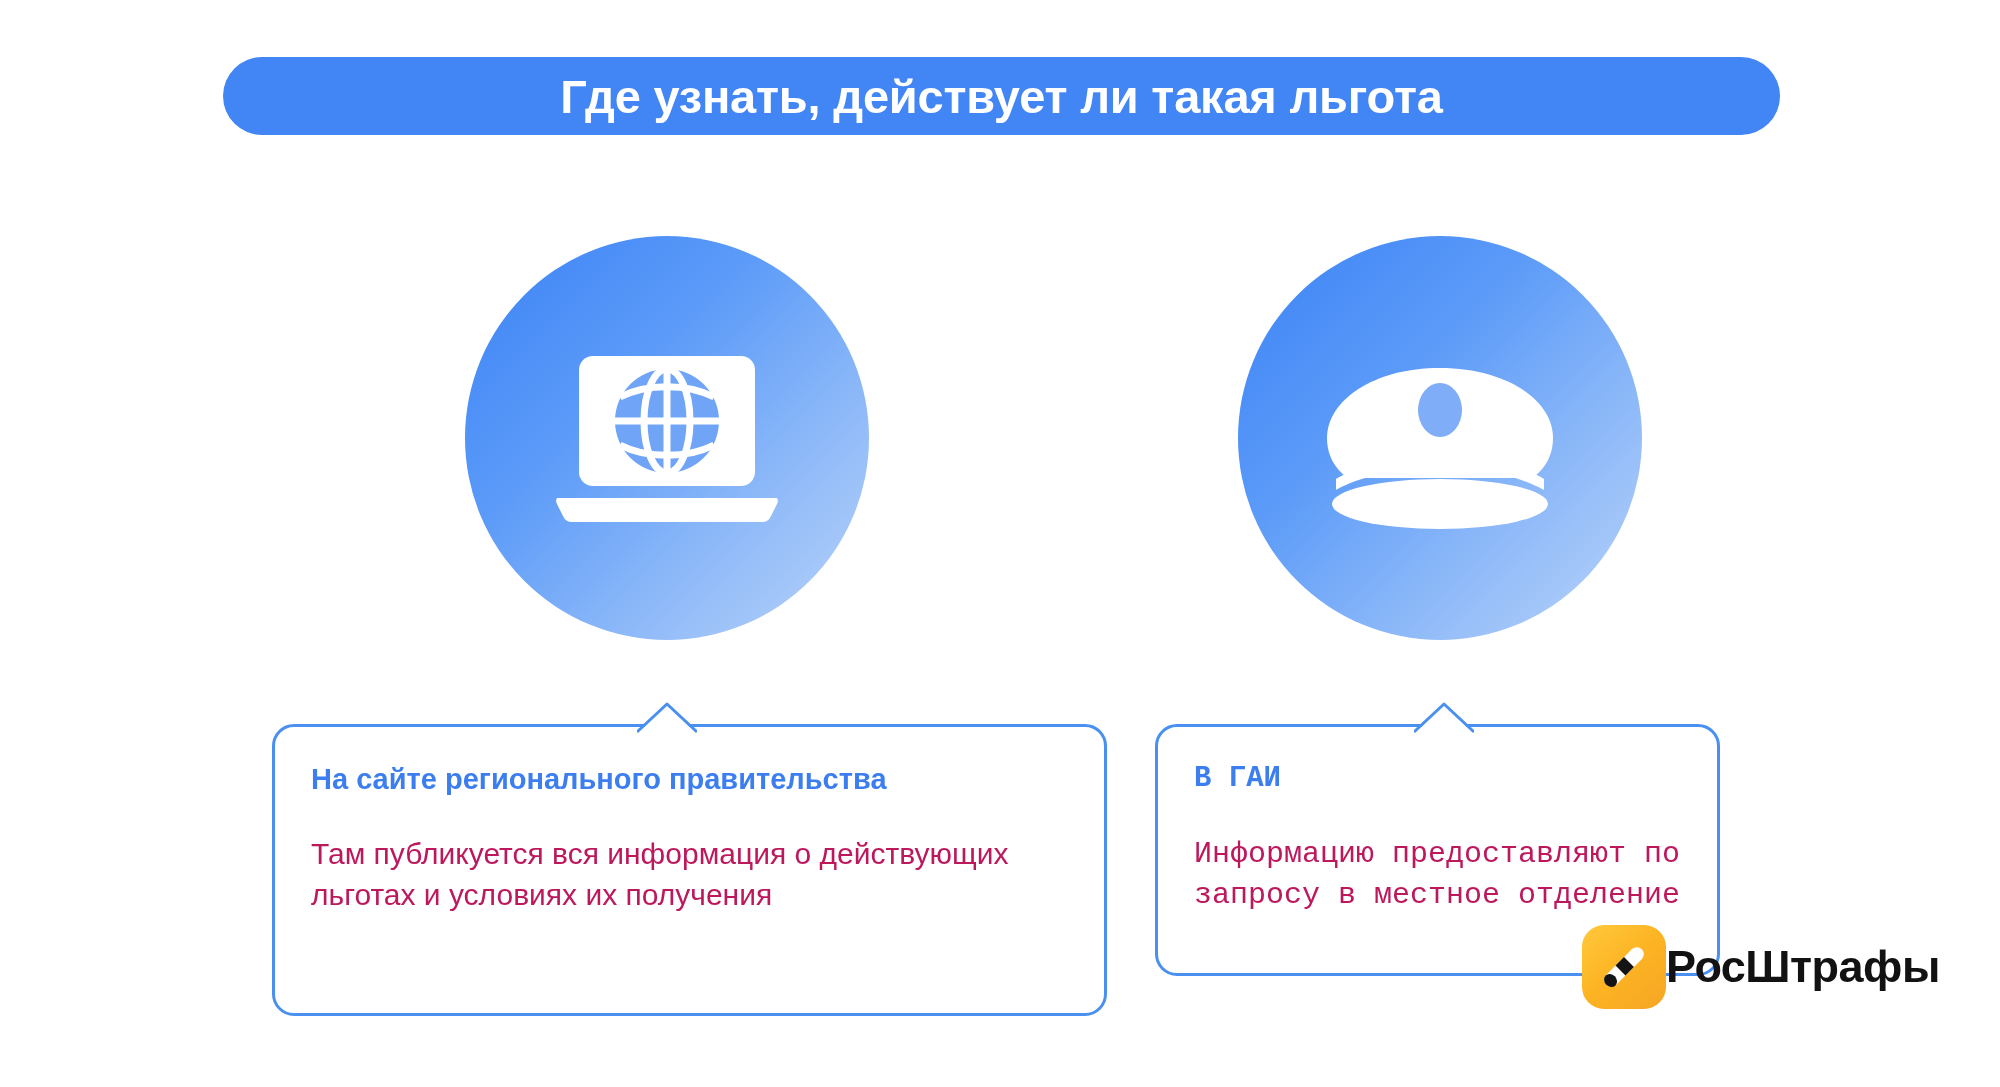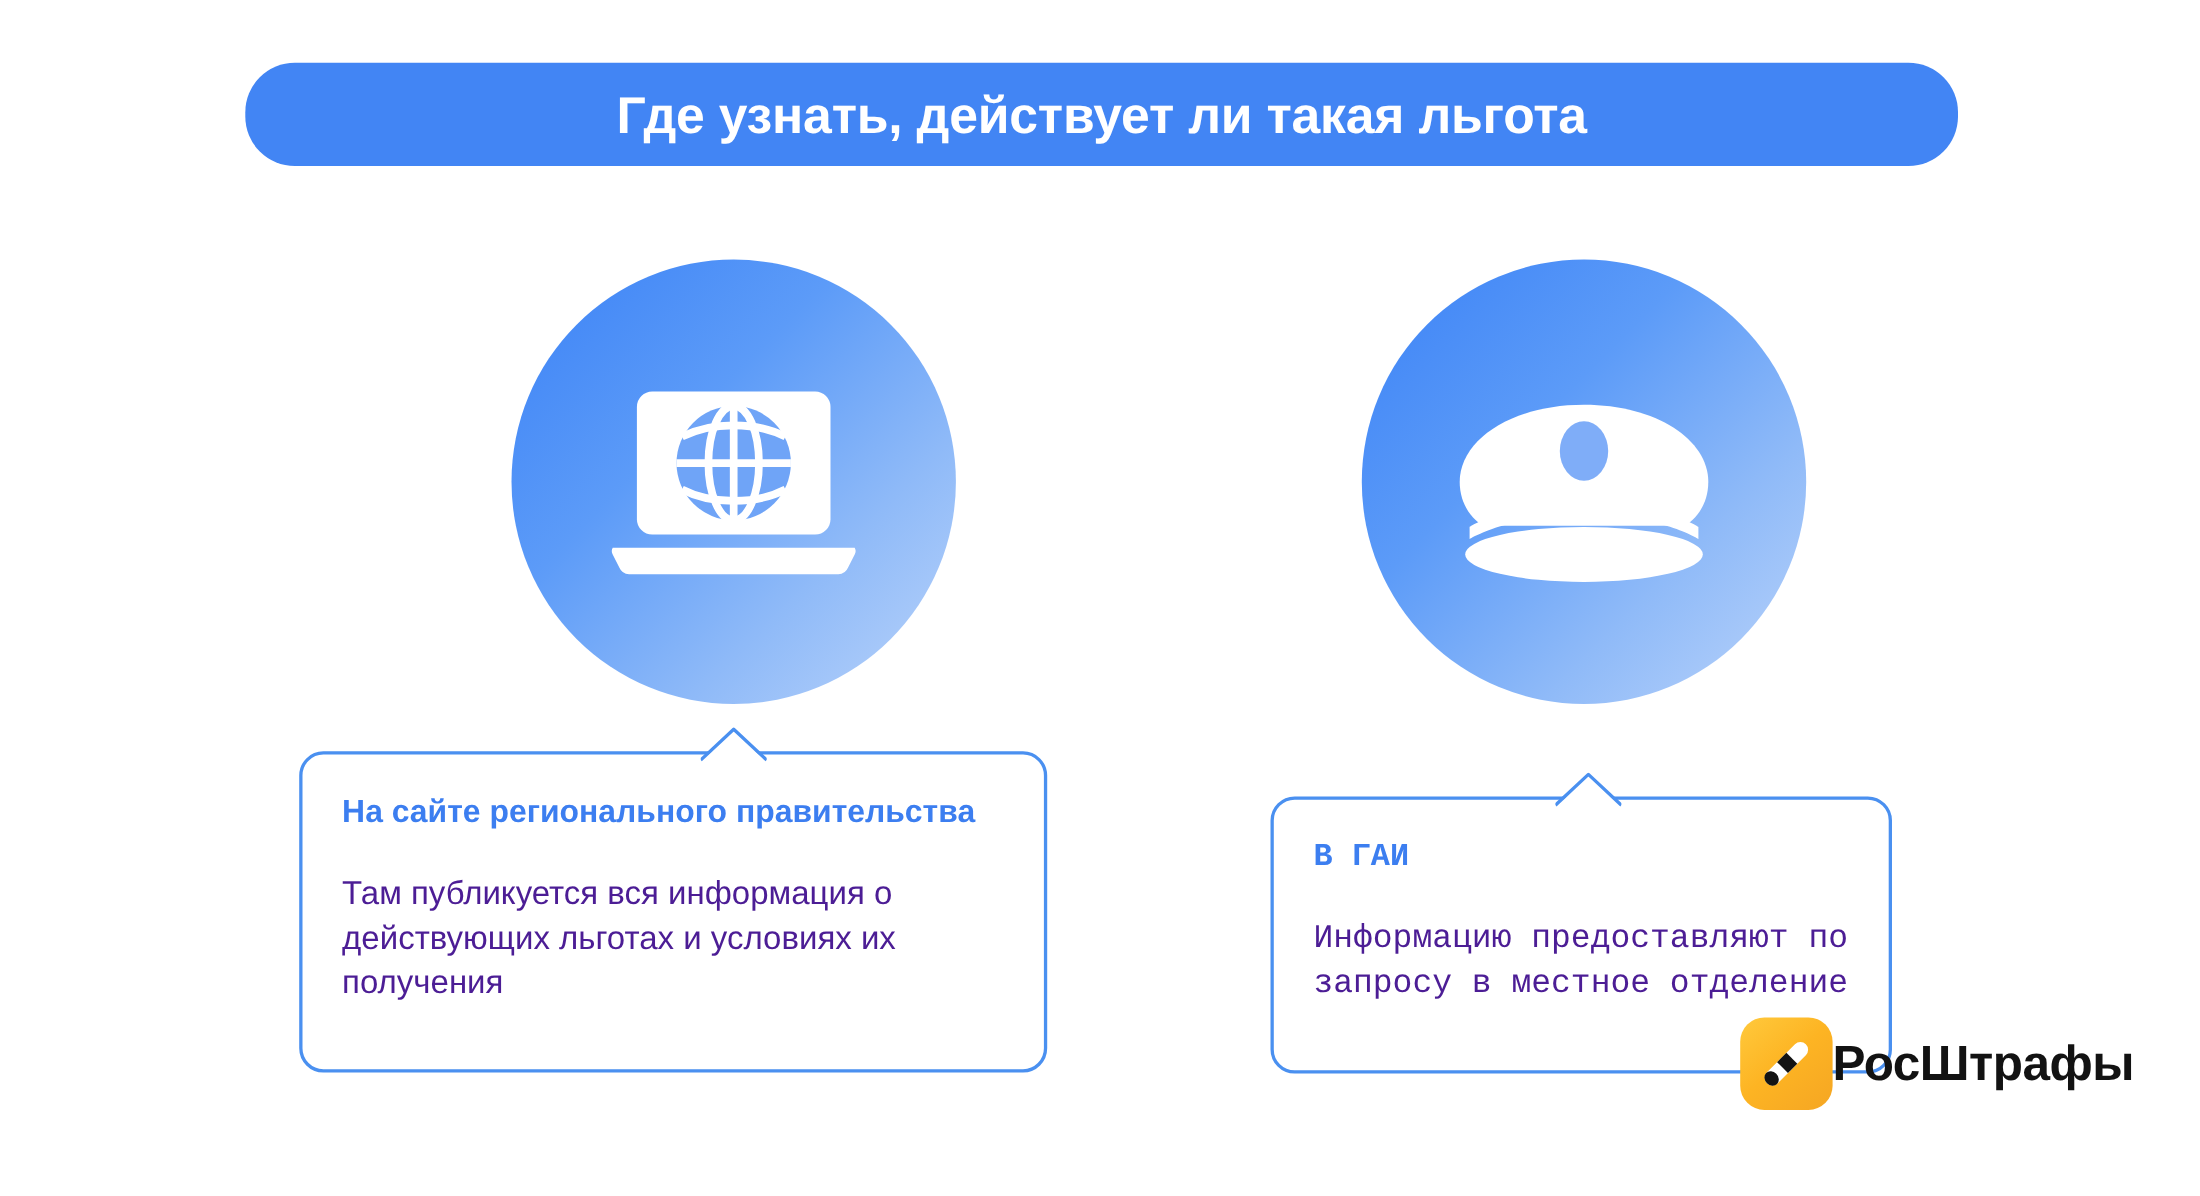--- a/index.html
+++ b/index.html
@@ -7,21 +7,21 @@
   body {
     width:2000px; height:1087px;
     font-family:"Liberation Sans", sans-serif;
     position:relative; overflow:hidden;
   }
 
   
   .header-pill {
     position:absolute;
     left:223px; top:57px;
-    width:1557px; height:94px;
+    width:1557px; height:78px;
     background:var(--brand, #4285F4);
     border-radius:45px;
     display:flex; align-items:center; justify-content:center;
   }
   .header-title {
     color:#ffffff;
     font-size:47px;
     font-weight:bold;
     letter-spacing:-0.2px;
     white-space:nowrap;
@@ -39,21 +39,21 @@
   .circle-left  { left:465px;  top:236px; }
   .circle-right { left:1238px; top:236px; }
 
   
   .callout {
     position:absolute;
     border:3px solid #4A90F0;
     border-radius:22px;
     background:#ffffff;
   }
-  .callout-left  { left:272px;  top:683px; width:680px; height:292px; }
+  .callout-left  { left:272px;  top:724px; width:835px; height:292px; }
   .callout-right { left:1155px; top:724px; width:565px; height:252px;font-family:Liberation Mono, monospace; }
 
   
   .notch {
     position:absolute;
     top:-25px;
     width:56px; height:28px;
     overflow:visible;
   }
   .notch svg { display:block; }
@@ -61,21 +61,21 @@
   .callout-inner { padding:34px 36px 0 36px; }
   .callout-heading {
     color:#3C7EF0;
     font-weight:bold;
     font-size:29px;
     line-height:1.27;
     margin-bottom:14px;
     white-space:pre-line;
   }
   .callout-body {
-    color:#4c1d95;
+    color:#be185d;
     font-size:30px;
     line-height:1.36;
     white-space:pre-line;
     margin-top:36px;
   }
 
   
   .logo {
     position:absolute;
     left:1582px; top:925px;

